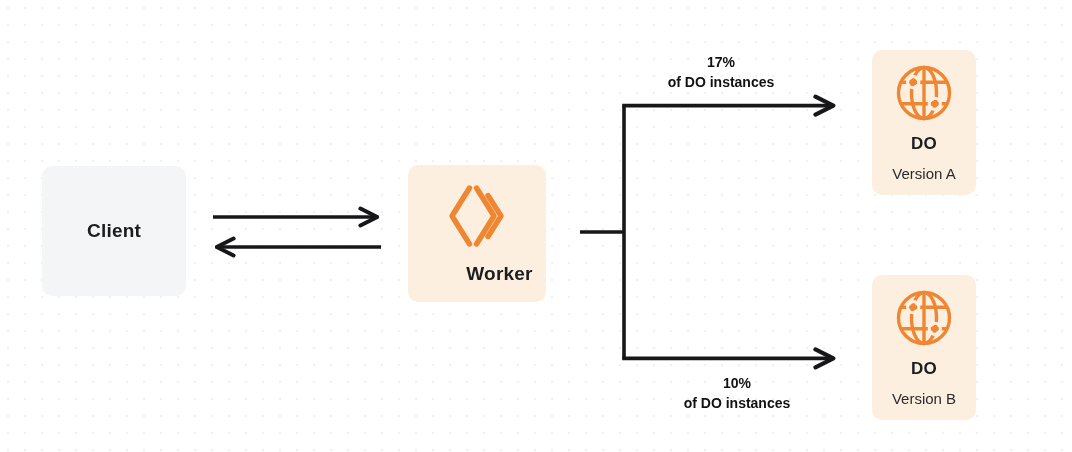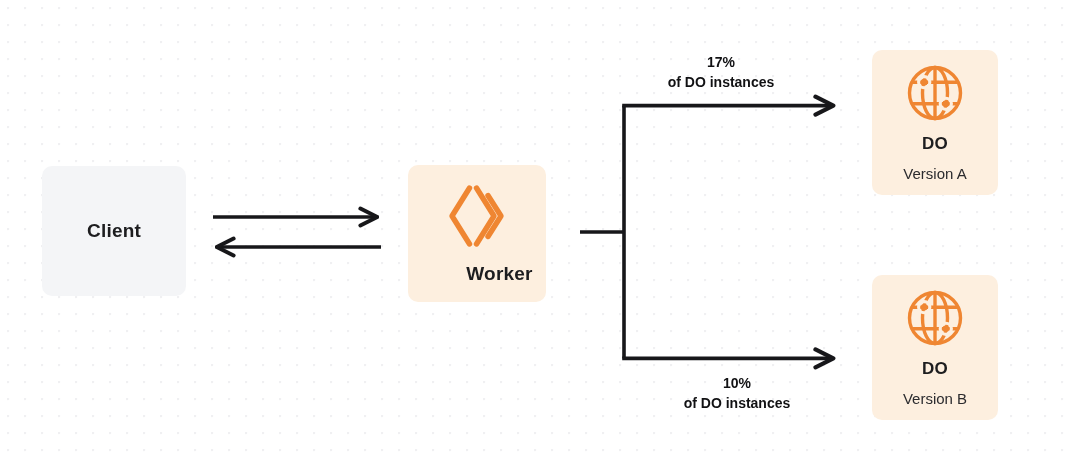--- a/index.html
+++ b/index.html
@@ -61,21 +61,21 @@
     font-size: 19px;
     font-weight: bold;
     color: #1d1d1f;
     margin-top: 14px;
     letter-spacing: 0.2px;
     margin-left: 45px;
   }
 
   .node-do {
     left: 872px;
-    width: 126px;
+    width: 104px;
     height: 145px;
     background-color: #fdefdf;
   }
   .node-do-a { top: 50px; }
   .node-do-b { top: 275px; }
 
   .node-do .node-title {
     font-size: 17px;
     font-weight: bold;
     color: #1d1d1f;

